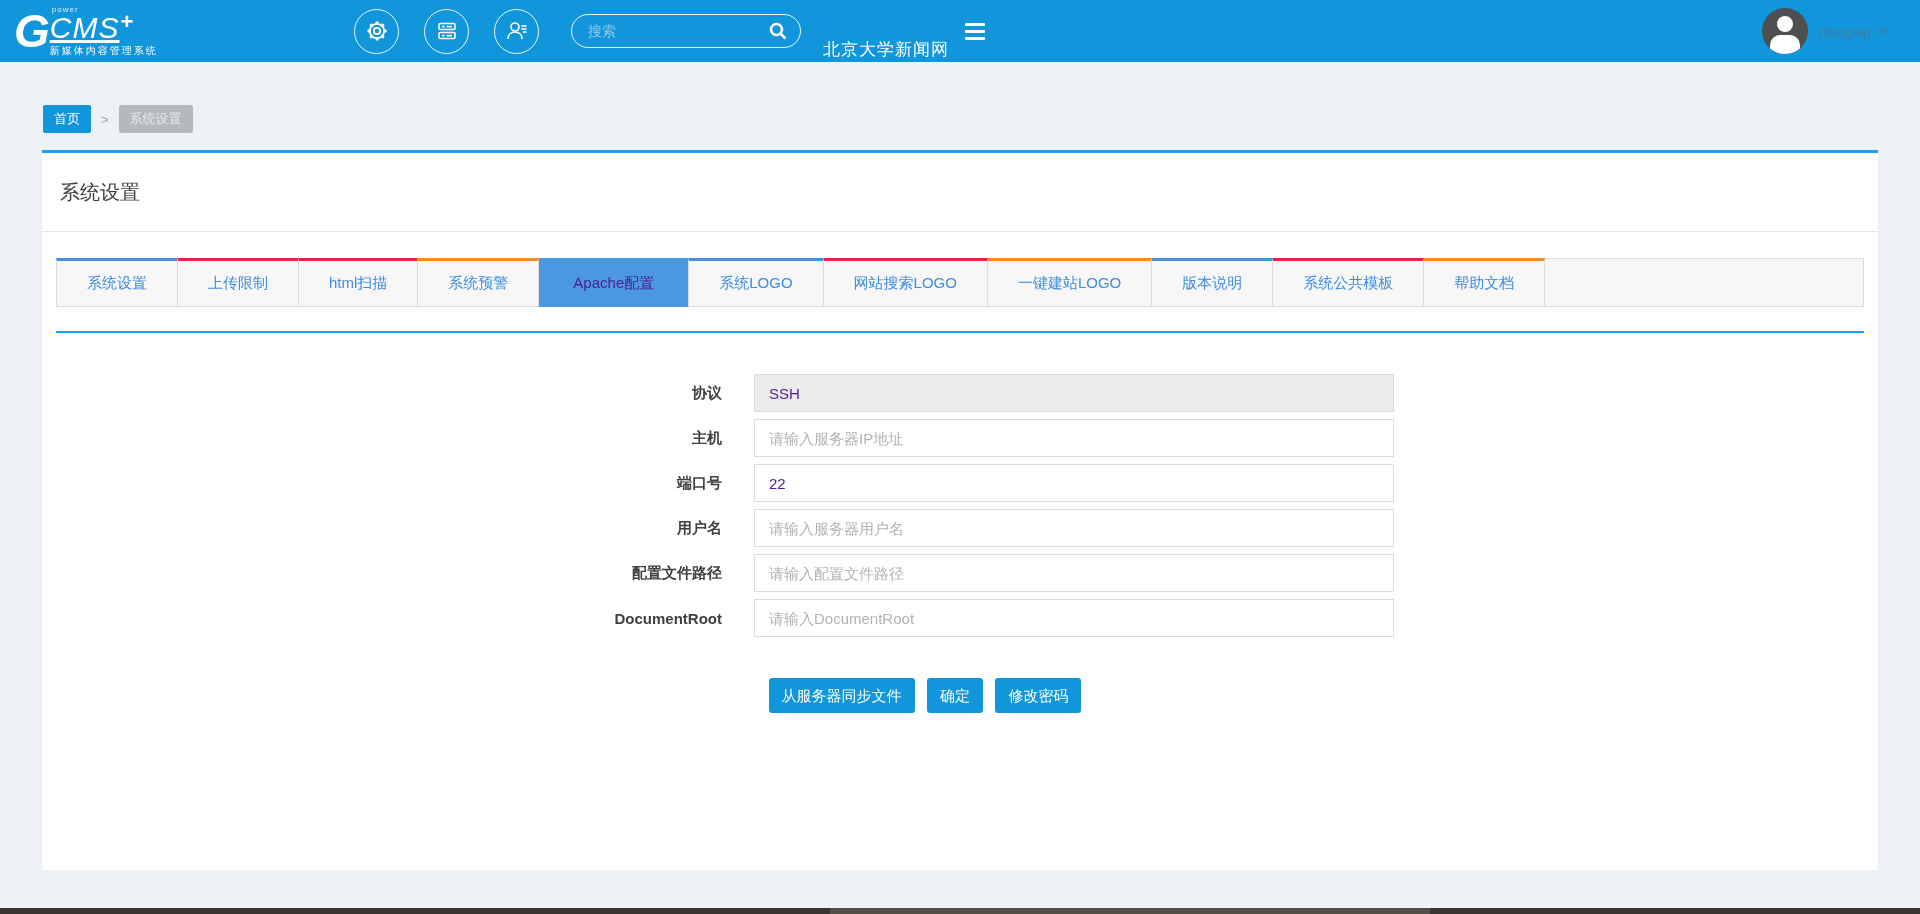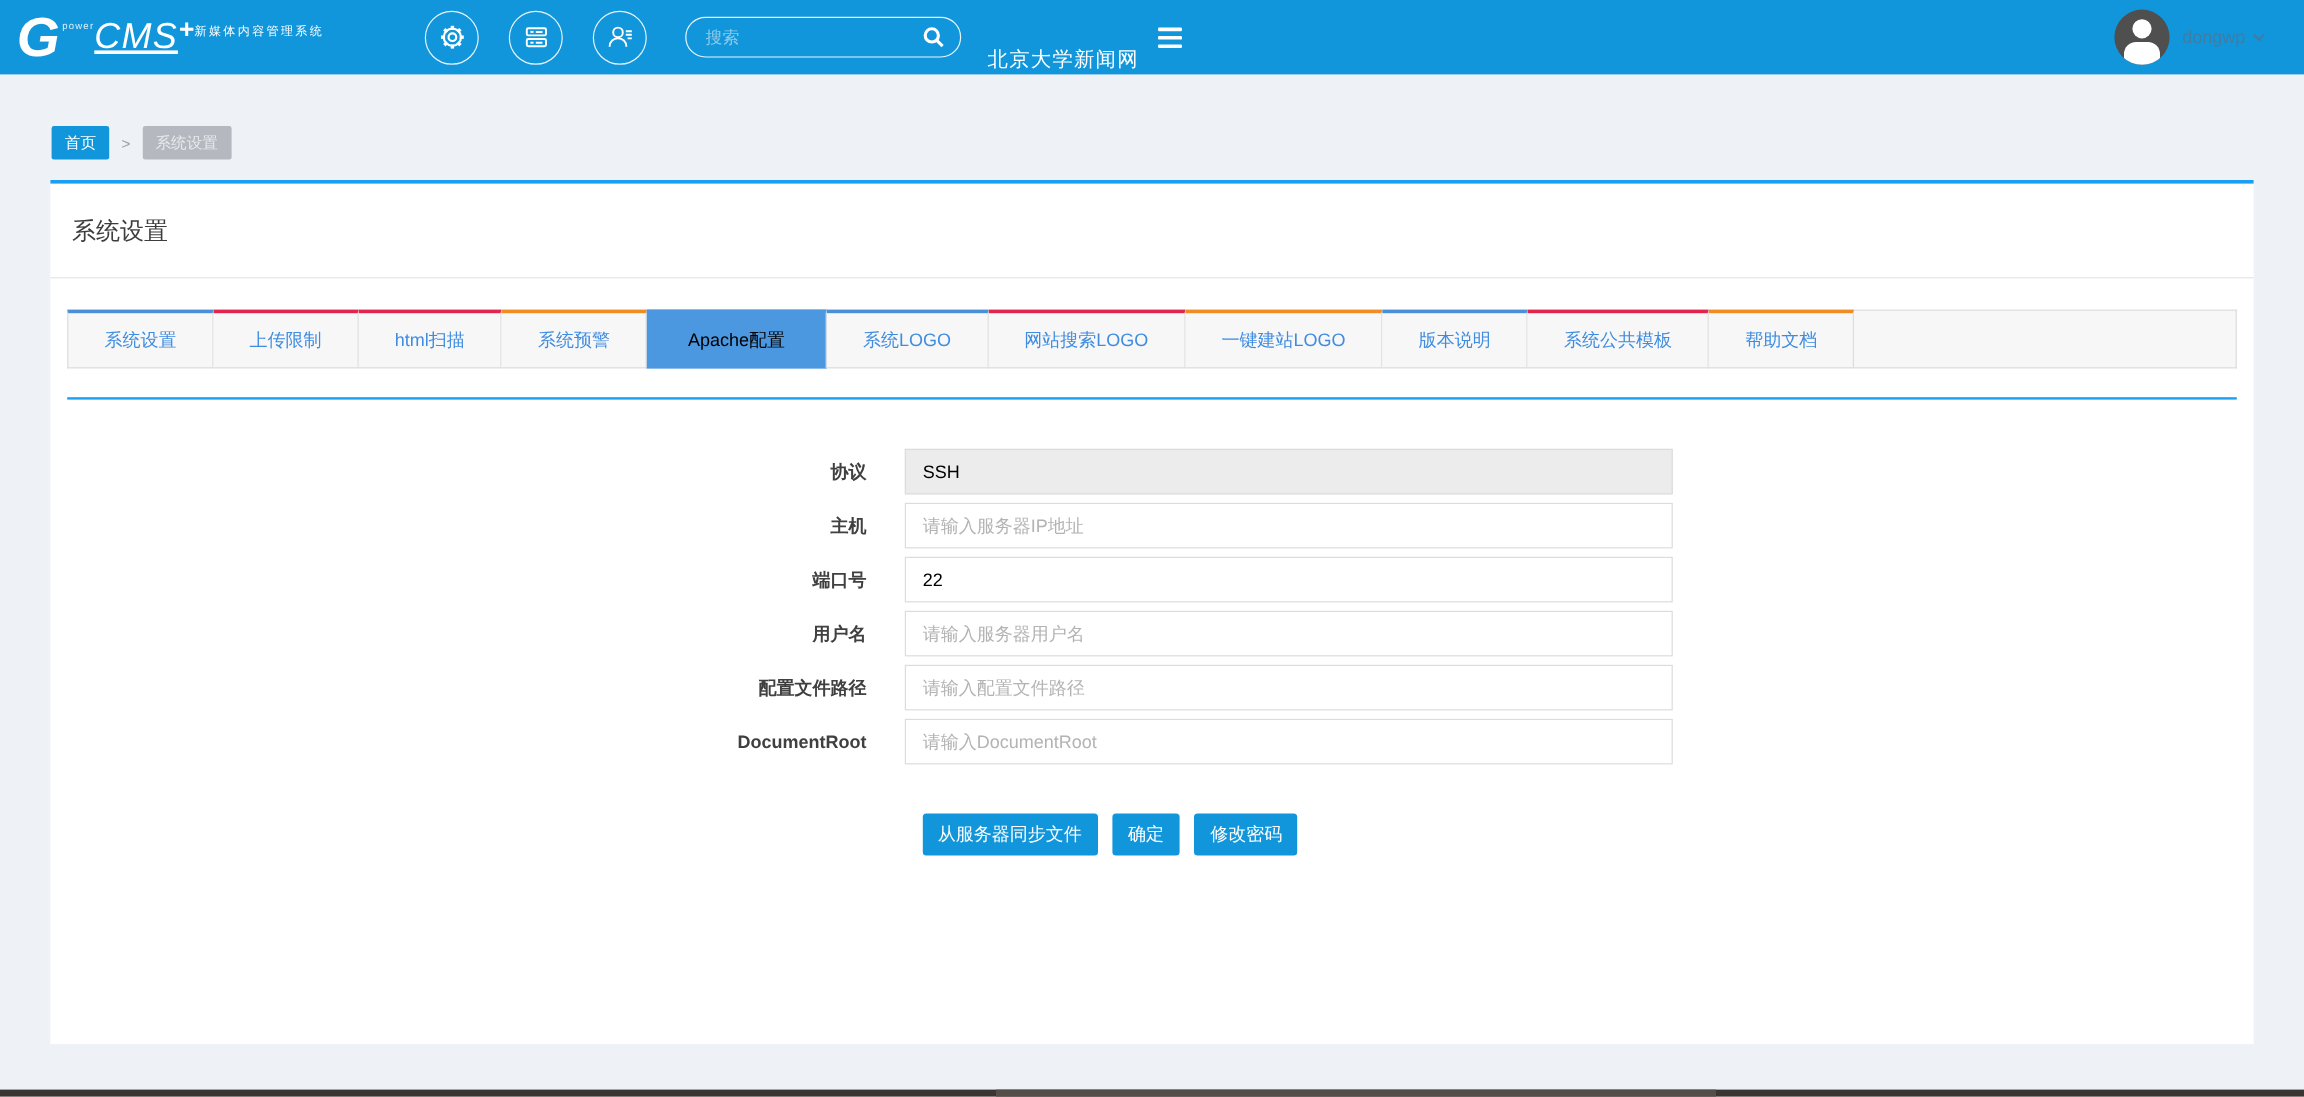--- a/index.html
+++ b/index.html
@@ -11,21 +11,21 @@
     position:relative;
   }
 
   
   .header {
     height:62px; background:#1296db; display:flex; align-items:center;
     color:#fff;
   }
   .logo { margin-left:14px; display:flex; align-items:center; width:190px; position:relative; }
   .logo-g { font-size:46px; font-weight:bold; font-style:italic; line-height:46px; letter-spacing:-2px; }
-  .logo-right { display:flex; flex-direction:row; margin-left:2px; }
+  .logo-right { display:flex; flex-direction:column; margin-left:2px; }
   .logo-power { font-size:8px; opacity:.85; margin-left:2px; letter-spacing:1px; }
   .logo-cms-row { display:flex; align-items:flex-start; }
   .logo-cms { font-size:30px; font-style:italic; line-height:28px; letter-spacing:1px;text-decoration:underline; }
   .logo-plus { font-size:22px; font-weight:bold; line-height:16px; margin-left:1px; }
   .logo-sub { font-size:10px; letter-spacing:2px; margin-top:2px; white-space:nowrap; }
 
   .header-icons { display:flex; gap:25px; margin-left:150px; }
   .hicon {
     width:45px; height:45px; border:1.5px solid rgba(255,255,255,.9); border-radius:50%;
     display:flex; align-items:center; justify-content:center; cursor:pointer;
@@ -77,31 +77,31 @@
 
   
   .tabs { display:flex; margin:26px 14px 0 14px; }
   .tab {
     border-top:3px solid #4a90d9; border-right:1px solid #ddd; border-bottom:1px solid #ddd;
     background:#f7f7f7; color:#3f8ce0; font-size:15px; height:49px;
     display:flex; align-items:center; justify-content:center; padding:0 30px;
     cursor:pointer; white-space:nowrap;
   }
   .tab:first-child { border-left:1px solid #ddd; }
-  .tab.active { background:#4b97e0; color:#000000; border-top-color:#4b97e0; border-bottom-color:#4b97e0; padding:0 34px; }
+  .tab.active { background:#4b97e0; color:#4c1d95; border-top-color:#4b97e0; border-bottom-color:#4b97e0; padding:0 34px; }
   .tab-filler { flex:1; background:#f7f7f7; border-top:1px solid #ddd; border-right:1px solid #ddd; border-bottom:1px solid #ddd; }
   .tabs-underline { height:2px; background:#1a9ff2; margin:24px 14px 0 14px; }
 
   
   .form { margin:46px 0 0 382px; width:1002px; }
   .form-row { display:flex; align-items:center; margin-bottom:17px; height:28px; }
   .form-label { flex:0 0 330px; text-align:right; padding-right:32px; font-size:15px; font-weight:bold; color:#404040; }
   .form-input {
     width:640px; height:38px; border:1px solid #dcdcdc; background:#fff; padding:0 14px;
-    font-size:15px; color:#000000; outline:none; font-family:"Liberation Sans", sans-serif;
+    font-size:15px; color:#4c1d95; outline:none; font-family:"Liberation Sans", sans-serif;
   }
   .form-input::placeholder { color:#b3b3b3; }
   .form-input.disabled { background:#ececec; }
 
   .button-row { margin-top:46px; text-align:center; }
   .btn {
     display:inline-block; background:#1296db; color:#fff; border:none; font-size:15px;
     height:35px; line-height:35px; padding:0 13px; border-radius:3px; margin:0 4px; cursor:pointer;
     font-family:"Liberation Sans", sans-serif;
   }

